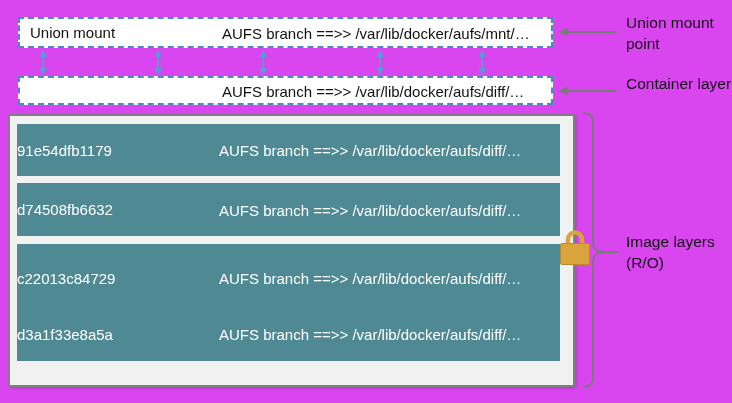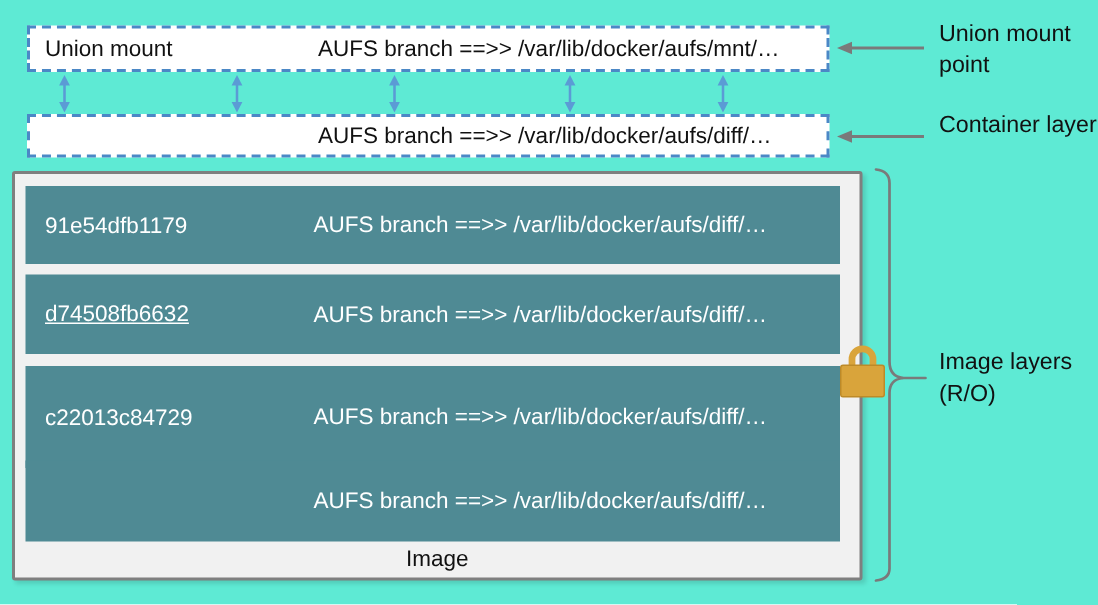--- a/index.html
+++ b/index.html
@@ -5,21 +5,21 @@
   html, body {
     margin: 0;
     padding: 0;
     background: #ffffff;
     font-family: "Liberation Sans", sans-serif;
   }
   .stage {
     position: relative;
     width: 732px;
     height: 403px;
-    background: #5eead4;
+    background: #d946ef;
     overflow: hidden;
   }
   .overlay {
     position: absolute;
     left: 0; top: 0;
     width: 732px; height: 403px;
     pointer-events: none;
   }
   .dashed-box {
     position: absolute;
@@ -31,21 +31,21 @@
     display: flex;
     align-items: center;
     font-size: 15px;
     color: #111111;
   }
   .dashed-box.union { top: 17px; height: 31px; }
   .dashed-box.container-box { top: 76px; height: 29px; }
   .dashed-box .id-text { margin-left: 10px; white-space: nowrap; }
   .path-text {
     position: absolute;
-    left: 192px;
+    left: 202px;
     top: 50%;
     transform: translateY(-50%);
     white-space: nowrap;
   }
   .image-box {
     position: absolute;
     left: 8px; top: 114px;
     width: 567px; height: 273px;
     box-sizing: border-box;
     background: var(--image-box-fill, #F1F1F1);
@@ -56,23 +56,23 @@
   .layer {
     position: absolute;
     left: 7px;
     width: 543px;
     background: var(--layer-teal, #4F8A94);
     color: #ffffff;
     display: flex;
     align-items: center;
     font-size: 15px;
   }
-  .layer .id-text { margin-left: 13px; white-space: nowrap; }
+  .layer .id-text { white-space: nowrap; }
   .layer-1 { top: 8px;   height: 52px; }
-  .layer-2 { top: 67px;  height: 53px; text-decoration: underline; }
+  .layer-2 { top: 67px;  height: 53px; }
   .layer-3 { top: 128px; height: 68px; }
   .layer-4 { top: 191px; height: 54px; }
   .image-caption {
     position: absolute;
     left: 0; top: 248px;
     width: 100%;
     text-align: center;
     font-size: 15px;
     color: #111111;
   }
@@ -121,23 +121,23 @@
     </div>
     <div class="layer layer-2">
       <span class="id-text">d74508fb6632</span>
       <span class="path-text">AUFS branch ==&gt;&gt; /var/lib/docker/aufs/diff/…</span>
     </div>
     <div class="layer layer-3">
       <span class="id-text">c22013c84729</span>
       <span class="path-text">AUFS branch ==&gt;&gt; /var/lib/docker/aufs/diff/…</span>
     </div>
     <div class="layer layer-4">
+      <span class="id-text">d3a1f33e8a5a</span>
       <span class="path-text">AUFS branch ==&gt;&gt; /var/lib/docker/aufs/diff/…</span>
     </div>
-    <div class="image-caption">Image</div>
   </div>
 
   <svg class="overlay" viewBox="0 0 732 403" xmlns="http://www.w3.org/2000/svg">
 
     <g>
       <line class="blue-line" x1="43" y1="56" x2="43" y2="69"></line>
       <polygon class="blue-head" points="43,50 39.4,57 46.6,57"></polygon>
       <polygon class="blue-head" points="43,75 39.4,68 46.6,68"></polygon>
     </g>
     <g>

